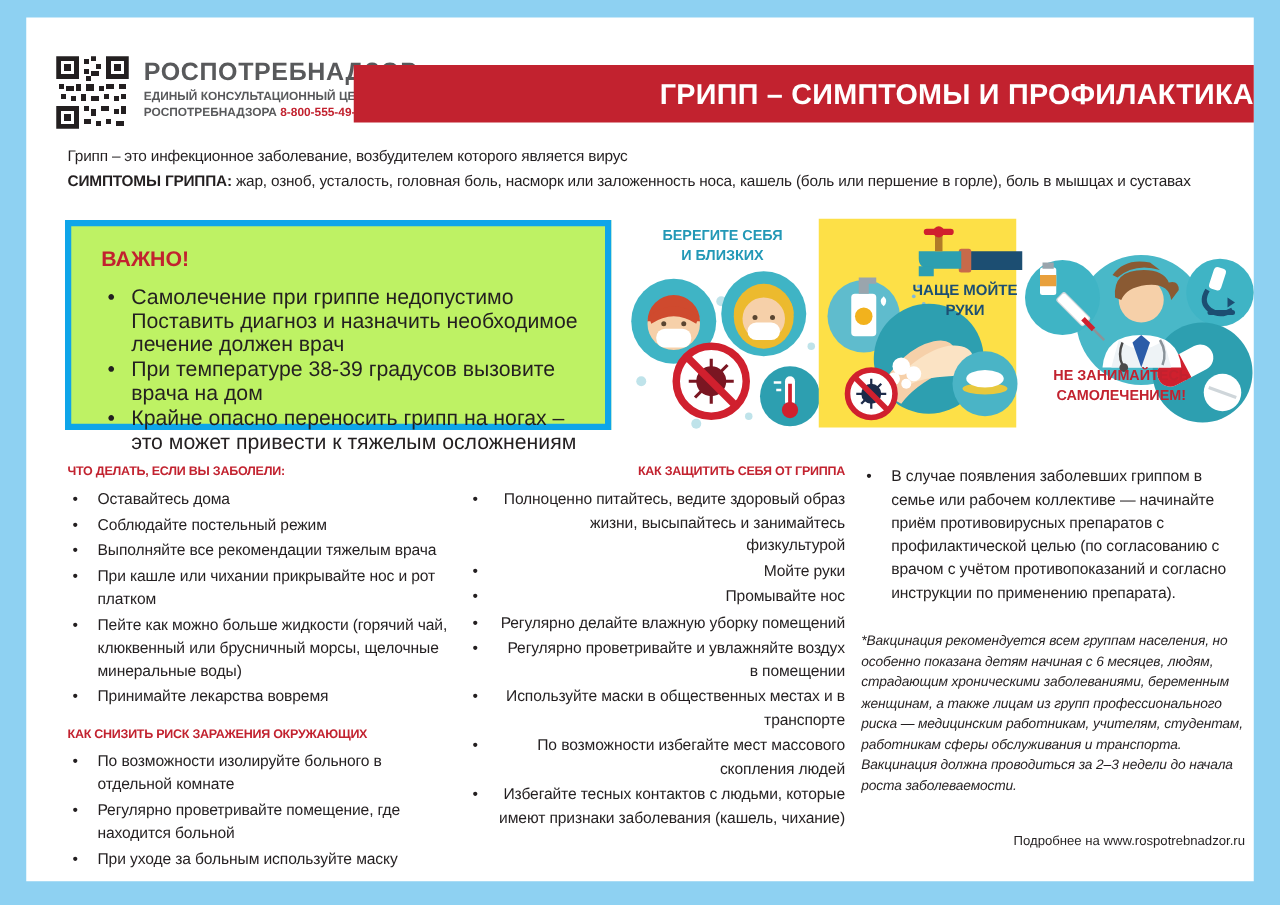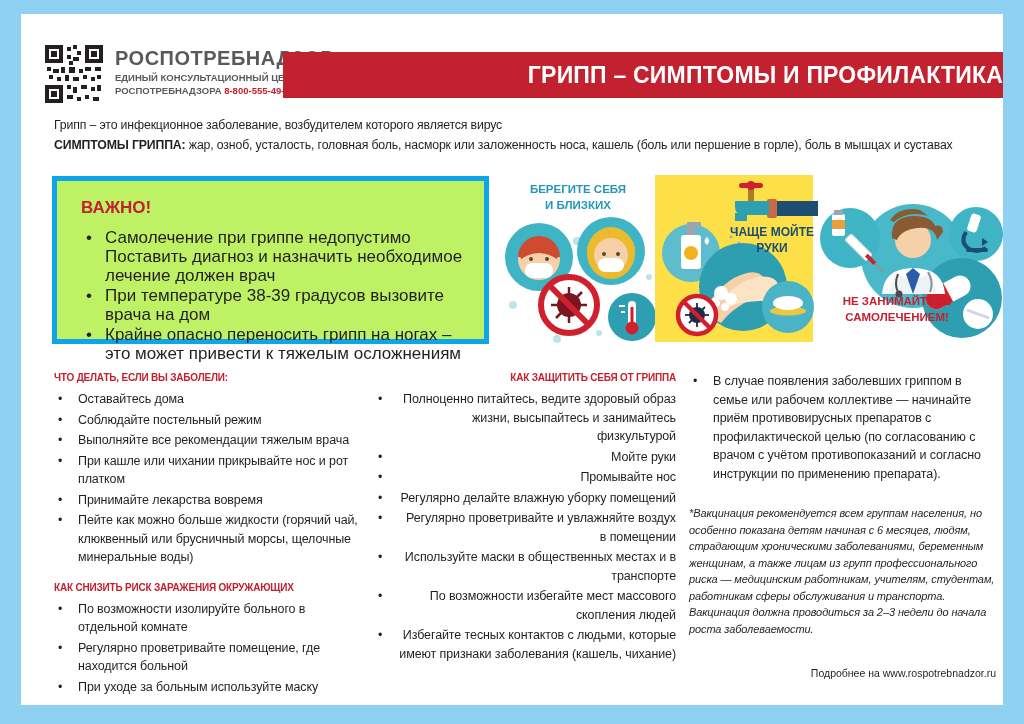--- a/index.html
+++ b/index.html
@@ -329,22 +329,22 @@
   </div>
 
   <div class="col col-left">
     <div class="col-heading">ЧТО ДЕЛАТЬ, ЕСЛИ ВЫ ЗАБОЛЕЛИ:</div>
     <ul>
 
     <li>Оставайтесь дома</li>
         <li>Соблюдайте постельный режим</li>
         <li>Выполняйте все рекомендации тяжелым врача</li>
         <li>При кашле или чихании прикрывайте нос и рот платком</li>
+        <li>Пейте как можно больше жидкости (горячий чай, клюквенный или брусничный морсы, щелочные минеральные воды)</li>
         <li>Принимайте лекарства вовремя</li>
-        <li>Пейте как можно больше жидкости (горячий чай, клюквенный или брусничный морсы, щелочные минеральные воды)</li>
       </ul>
     <div class="col-heading section-gap">КАК СНИЗИТЬ РИСК ЗАРАЖЕНИЯ ОКРУЖАЮЩИХ</div>
     <ul>
 
     <li>По возможности изолируйте больного в отдельной комнате</li>
         <li>Регулярно проветривайте помещение, где находится больной</li>
         <li>При уходе за больным используйте маску</li>
       </ul>
   </div>
 

